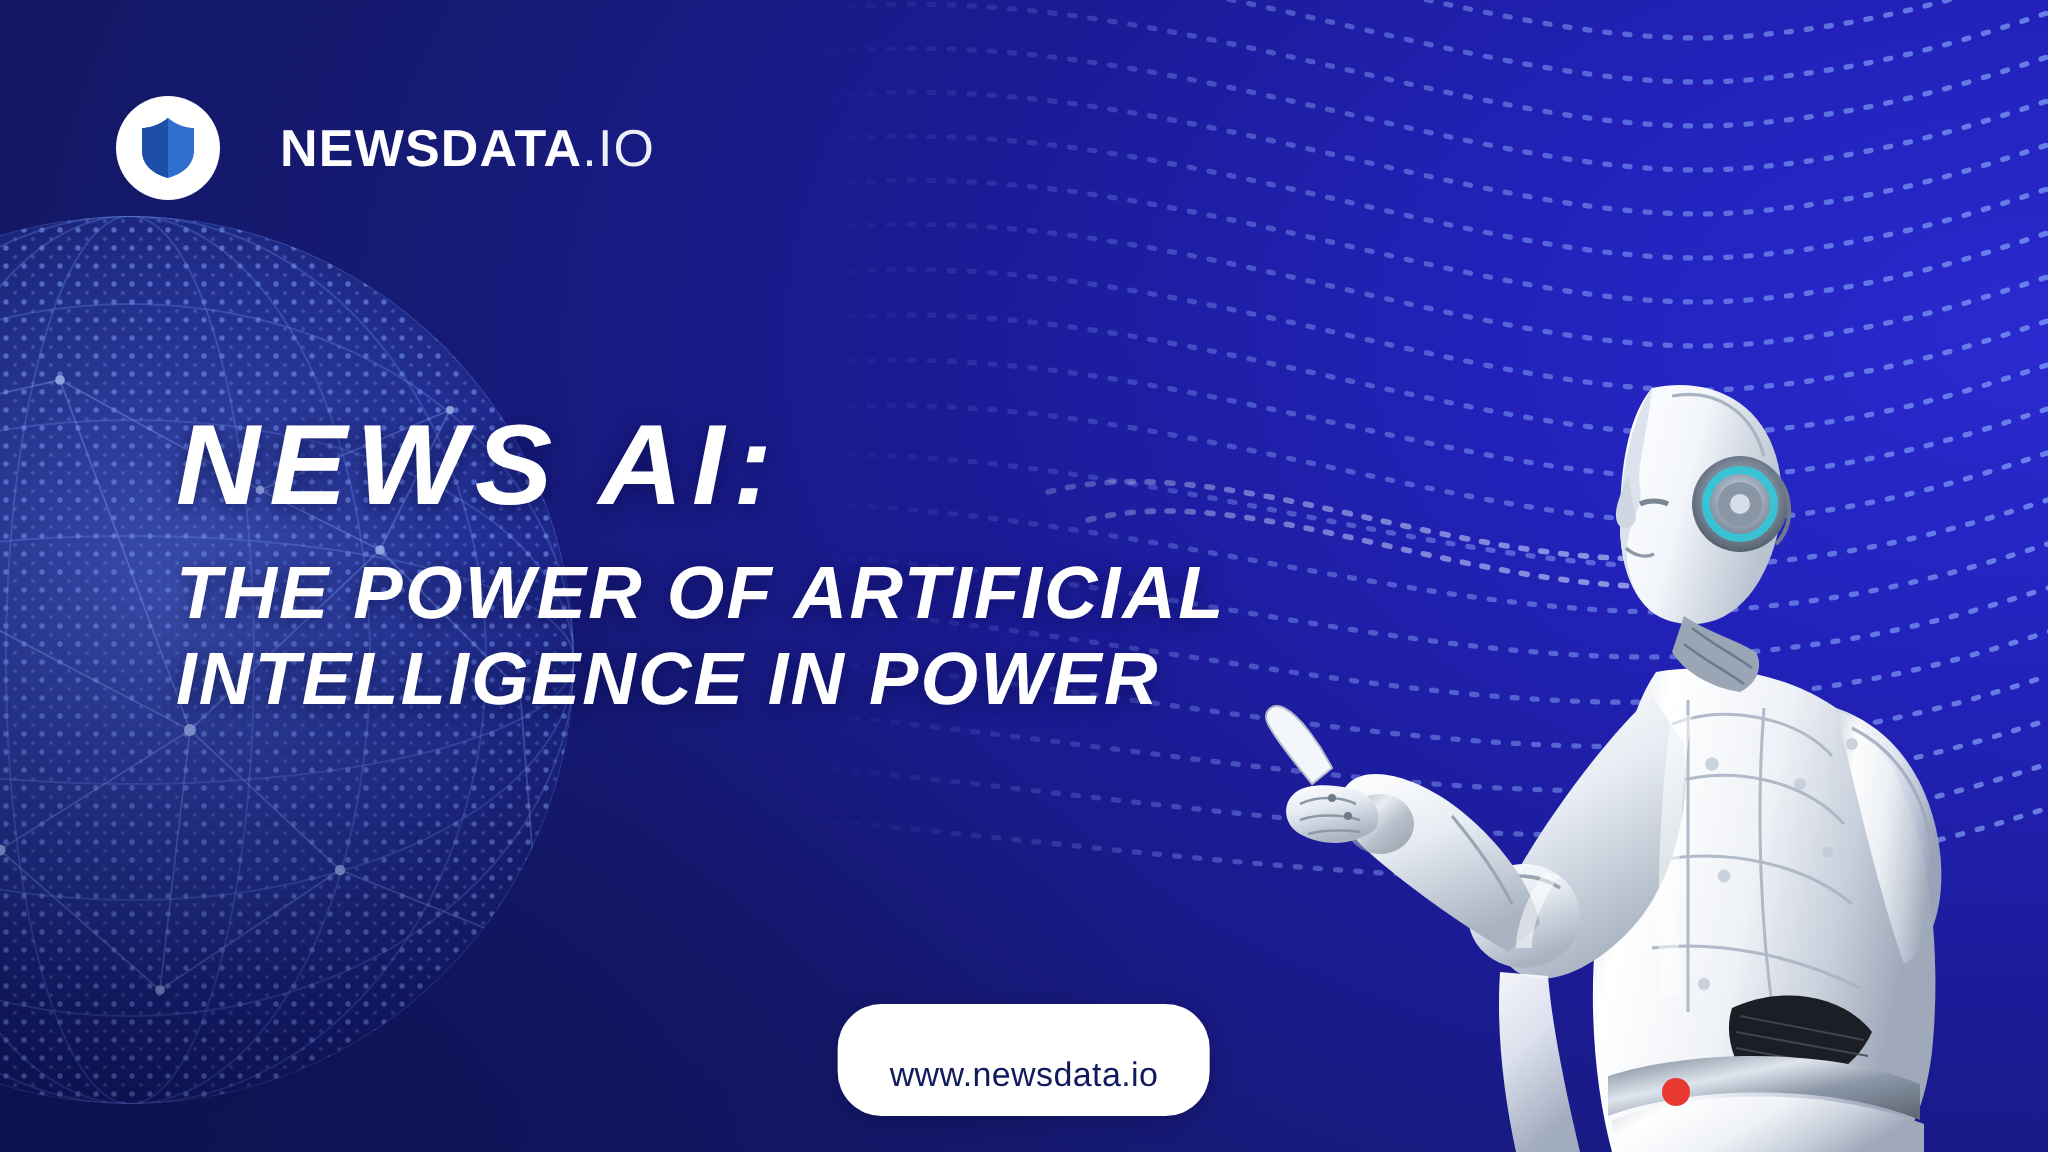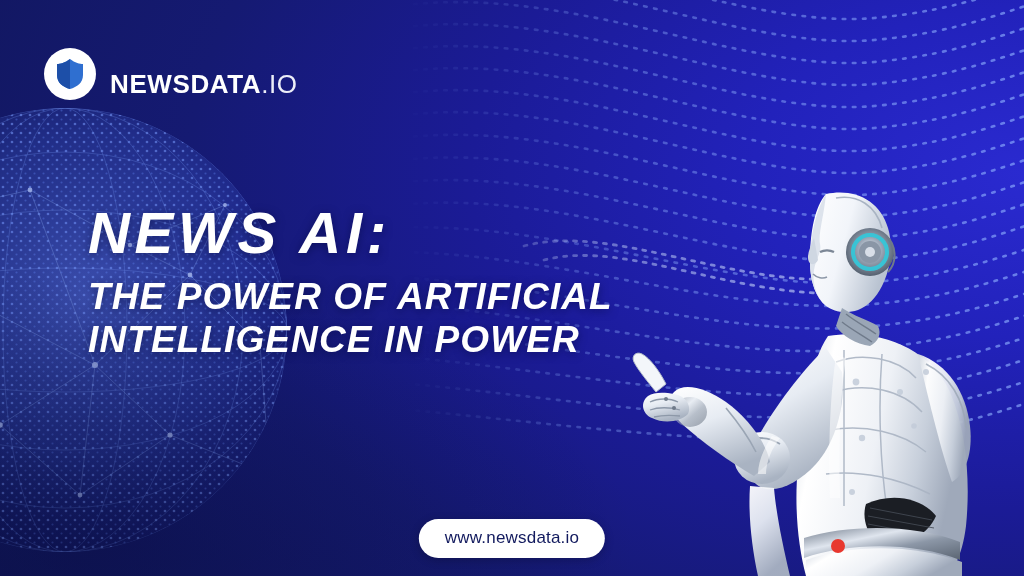--- a/index.html
+++ b/index.html
@@ -26,22 +26,22 @@
   
   .wave-wrap {
     position:absolute; right:-20px; top:-40px;
     width:640px; height:480px;
     opacity:.92;
   }
   .wave-wrap svg { width:100%; height:100%; display:block; }
 
   
   .logo {
-    position:absolute; left:44px; top:48px;
-    display:flex; align-items:flex-end; gap:14px;
+    position:absolute; left:58px; top:48px;
+    display:flex; align-items:center; gap:30px;
   }
   .logo-mark {
     width:52px; height:52px; border-radius:50%;
     background:#ffffff;
     display:flex; align-items:center; justify-content:center;
     flex:0 0 auto;
   }
   .logo-mark svg { display:block; }
   .logo-text {
     font-size:26px; letter-spacing:.6px; color:#ffffff;
@@ -72,21 +72,21 @@
     pointer-events:none;
   }
   .robot svg { width:100%; height:100%; display:block; }
 
   
   .url-pill {
     position:absolute; left:50%; transform:translateX(-50%);
     bottom:18px;
     background:#ffffff; color:#121a5e;
     border-radius:22px;
-    padding:9px 26px 10px;
+    padding:26px 26px 10px;
     font-size:17px; letter-spacing:.2px;
     white-space:nowrap;
     box-shadow:0 2px 10px rgba(0,0,0,.22);
   }
 
   
   .vignette {
     position:absolute; inset:0; pointer-events:none;
     background:radial-gradient(90% 80% at 8% 95%, rgba(8,12,60,.45) 0%, rgba(8,12,60,0) 60%);
   }

